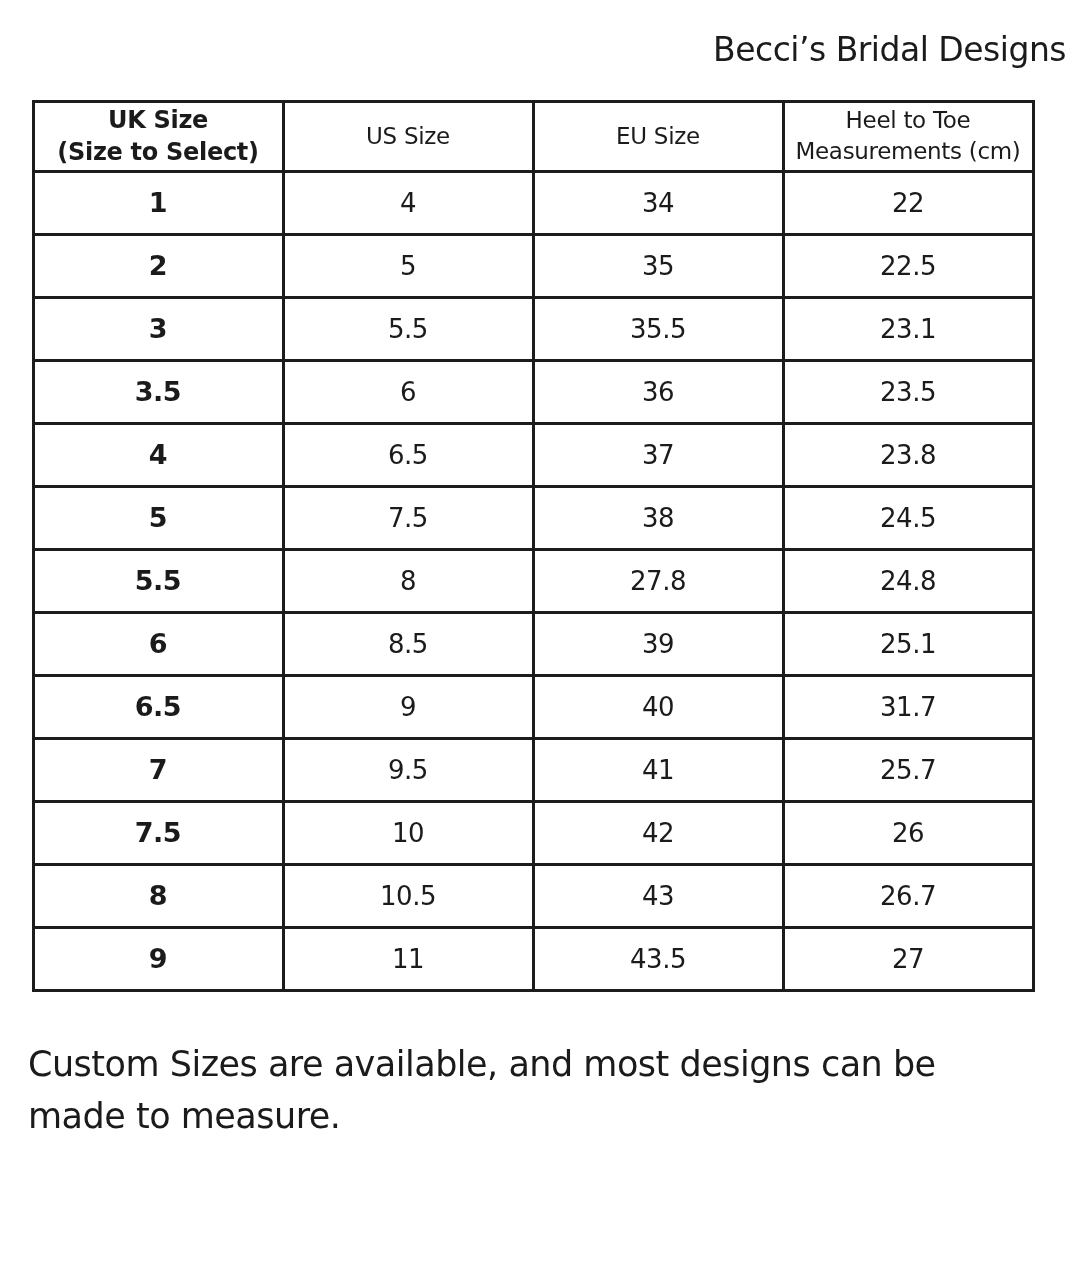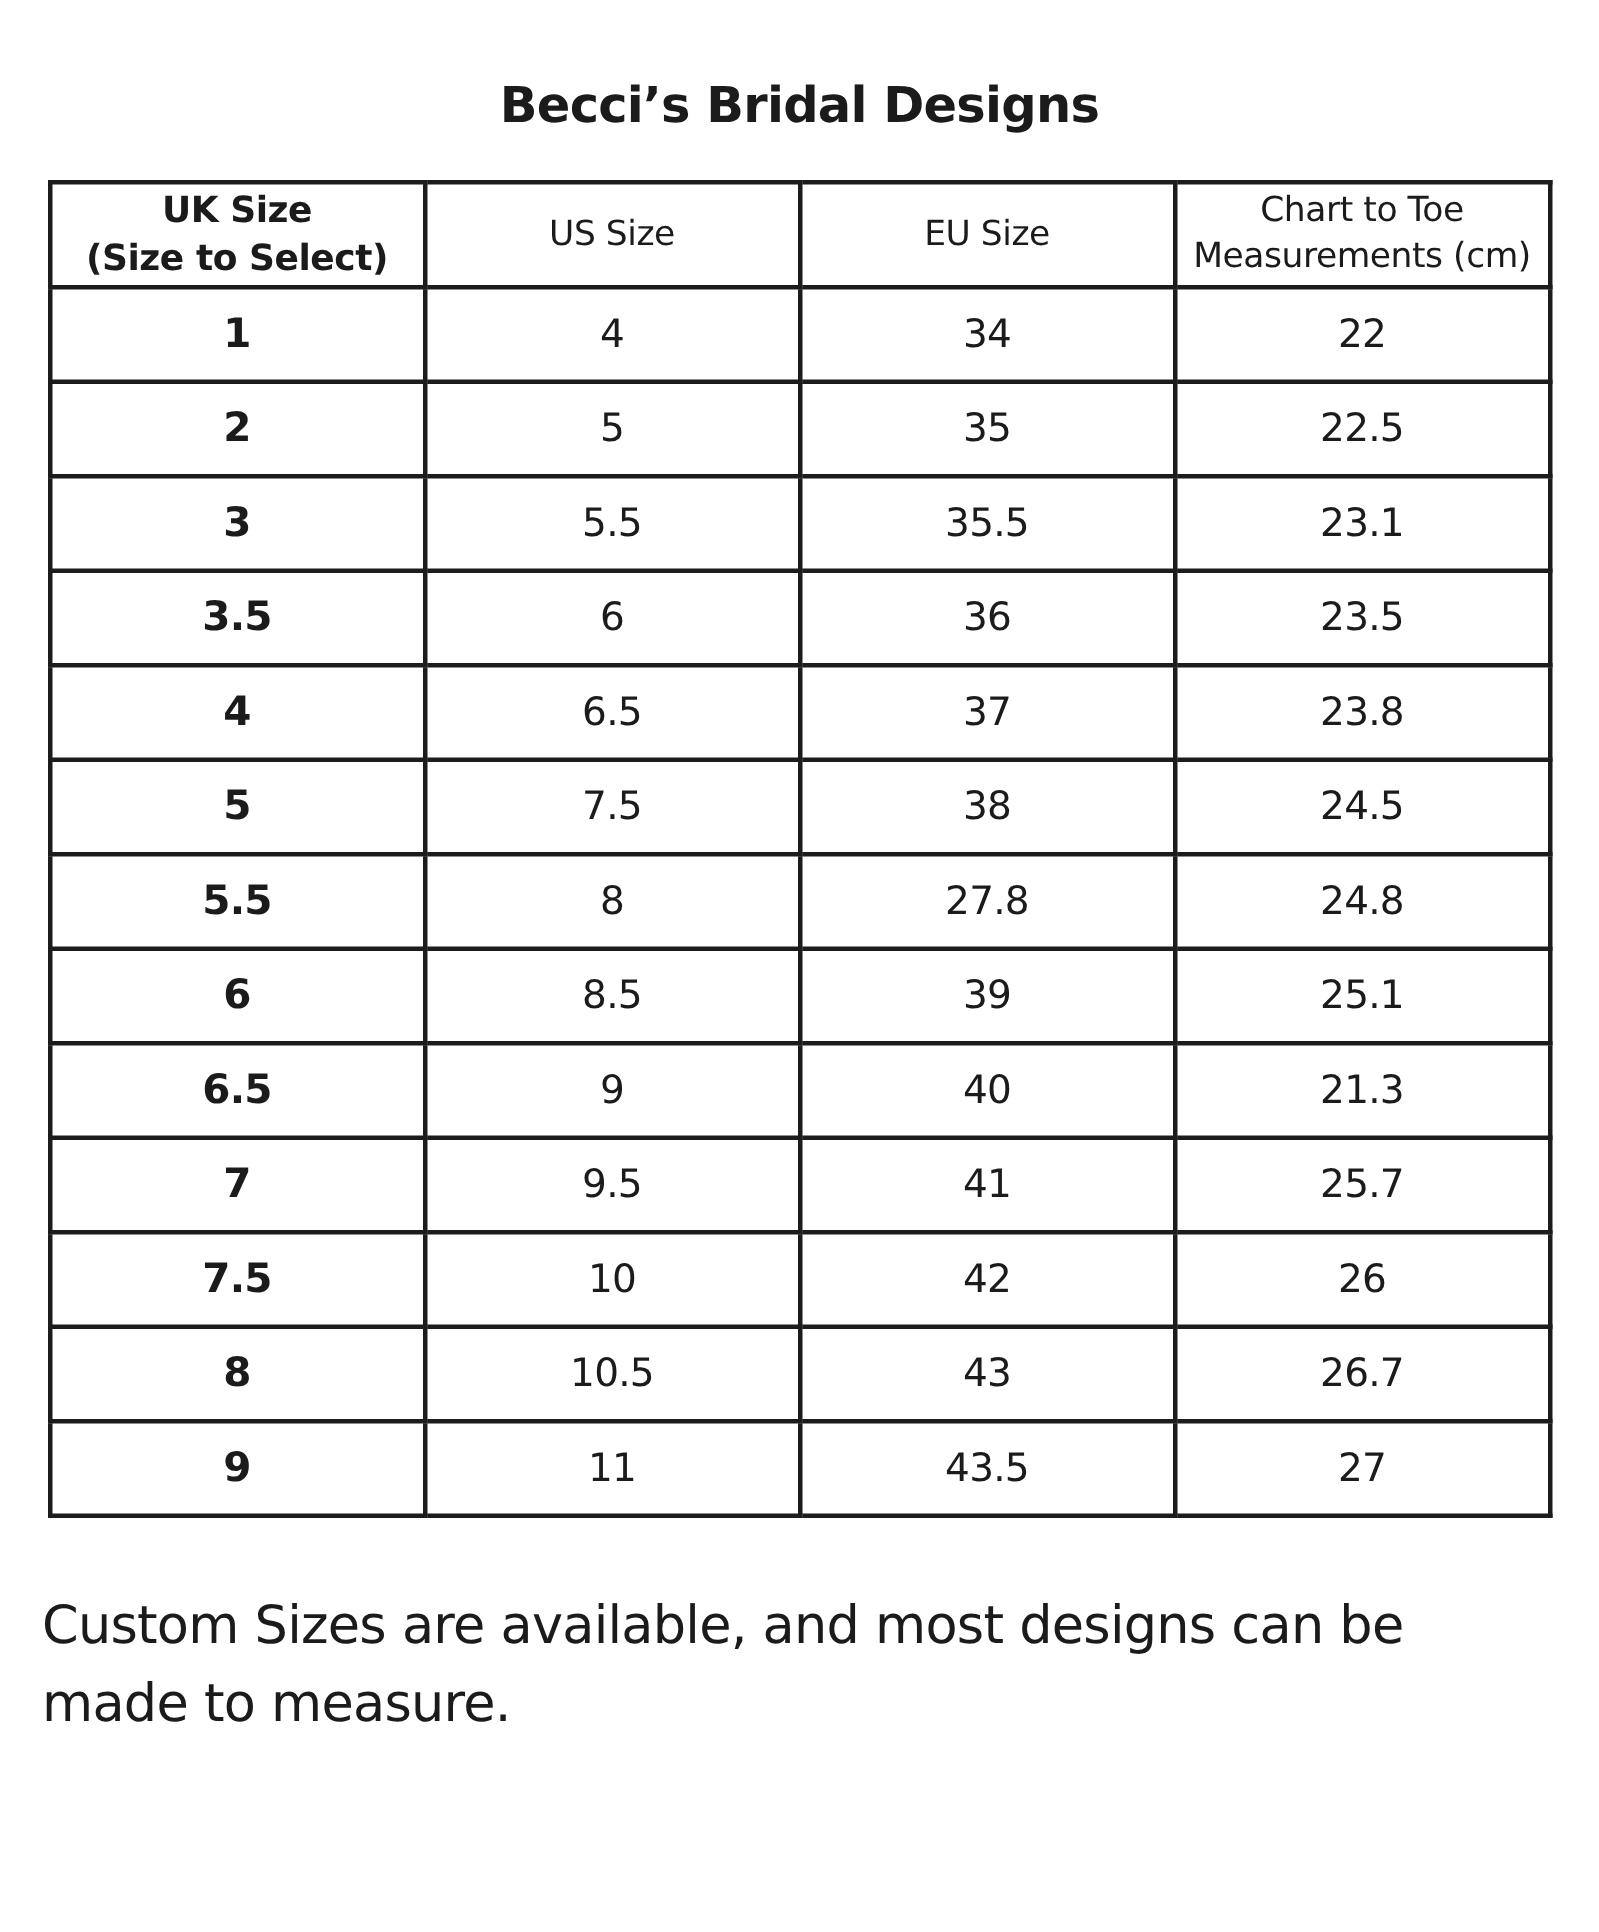--- a/index.html
+++ b/index.html
@@ -6,25 +6,25 @@
   .page {
     position: relative;
     width: 1066px;
     height: 1288px;
     background: #ffffff;
     color: #1b1b1b;
     font-family: "DejaVu Sans", sans-serif;
     overflow: hidden;
   }
   .title {
-    margin-top: 46px;
-    text-align: center;
+    margin-top: 26px;
+    text-align: right;
     font-size: 33px;
     line-height: 1.45;
-    font-weight: 700;
+    font-weight: 400;
     letter-spacing: -0.5px;
     color: #1b1b1b;
   }
   table.size-table {
     border-collapse: collapse;
     width: 1003px;
     margin: 26px auto 12px auto;
     table-layout: fixed;
     border-radius: 21px;
   }
@@ -76,21 +76,21 @@
     <div>Becci’s Bridal Designs</div>
   </div>
 
   <table class="size-table">
     <thead>
       <tr id="header-row">
           <th class="em">UK Size
 (Size to Select)</th>
           <th>US Size</th>
           <th>EU Size</th>
-          <th>Chart to Toe
+          <th>Heel to Toe
 Measurements (cm)</th>
         </tr>
     </thead>
     <tbody id="table-body">
         <tr>
           <td class="uk">1</td>
           <td>4</td>
           <td>34</td>
           <td>22</td>
         </tr>
@@ -133,21 +133,21 @@
         <tr>
           <td class="uk">6</td>
           <td>8.5</td>
           <td>39</td>
           <td>25.1</td>
         </tr>
         <tr>
           <td class="uk">6.5</td>
           <td>9</td>
           <td>40</td>
-          <td>21.3</td>
+          <td>31.7</td>
         </tr>
         <tr>
           <td class="uk">7</td>
           <td>9.5</td>
           <td>41</td>
           <td>25.7</td>
         </tr>
         <tr>
           <td class="uk">7.5</td>
           <td>10</td>

